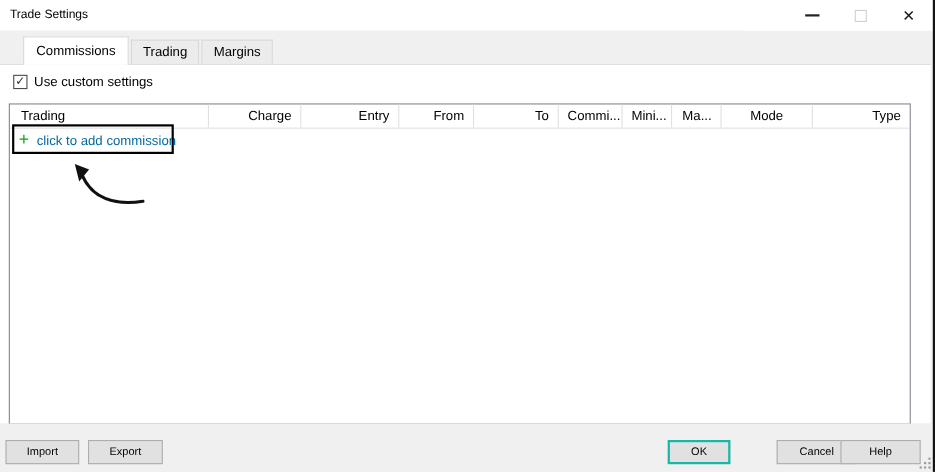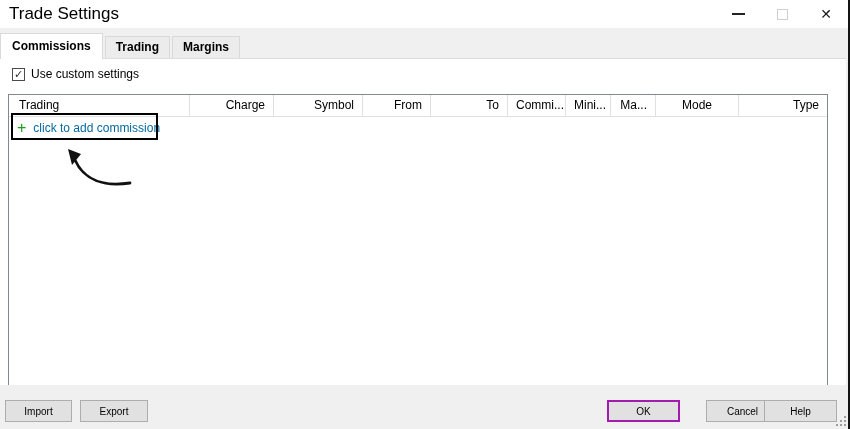--- a/index.html
+++ b/index.html
@@ -3,30 +3,30 @@
 <meta charset="utf-8">
 <style>
   * { margin:0; padding:0; box-sizing:border-box; }
   html,body { width:850px; height:429px; }
   body { font-family:"Liberation Sans","DejaVu Sans",sans-serif; font-size:12px; color:#000; background:#f0f0f0; }
 
   .window { position:relative; width:850px; height:429px; background:#f0f0f0; overflow:hidden; }
 
   
   .titlebar { position:absolute; top:0; left:0; width:850px; height:28px; background:#ffffff; }
-  .title { position:absolute; left:9px; top:0; line-height:27px; font-size:17px; }
+  .title { position:absolute; left:9px; top:0; line-height:27px; font-size:11px; }
   .controls { position:absolute; right:2px; top:0; height:28px; display:flex; }
   .ctl { width:44px; height:28px; display:flex; align-items:center; justify-content:center; }
   .minbar { width:13px; height:2px; background:#222; display:block; }
   .maxbox { width:11px; height:11px; border:1px solid #cfcfcf; display:block; background:#fff; }
   .closeglyph { font-size:14px; color:#1a1a1a; line-height:1; }
 
   
   .tabstrip { position:absolute; top:28px; left:0; width:678px; height:30px; background:#f0f0f0;
-              display:flex; align-items:flex-end; padding-left:0;font-weight:bold; }
+              display:flex; align-items:flex-end; padding-left:21px; }
   .tab { background:#ececec; border:1px solid #d9d9d9; border-bottom:none; padding:3px 10px 4px;
          margin-right:2px; cursor:default; white-space:nowrap; }
   .tab.active { background:#ffffff; padding:5px 11px 6px; position:relative; z-index:2; margin-bottom:-1px; }
 
   
   .page { position:absolute; top:58px; left:0; width:846px; height:327px; background:#ffffff;
           border-top:1px solid #dcdcdc; }
 
   .checkbox-row { position:absolute; left:12px; top:8px; display:flex; align-items:center; cursor:default; }
   .cb { width:13px; height:13px; border:1px solid #4a4a4a; background:#fff; display:inline-flex;
@@ -49,21 +49,21 @@
   .hl-box { position:absolute; left:11px; top:54px; width:147px; height:27px;
             border:2px solid #000; pointer-events:none; }
   .arrow { position:absolute; left:58px; top:85px; width:85px; height:50px; pointer-events:none; }
 
   
   .footer { position:absolute; top:385px; left:0; width:850px; height:44px; background:#f0f0f0; }
   .btn { position:absolute; top:15px; height:22px; background:#e1e1e1; border:1px solid #adadad;
          font-family:inherit; font-size:10px; text-align:center; padding:0; cursor:default; }
   .btn-import { left:5px;   width:67px; }
   .btn-export { left:80px;  width:68px; }
-  .btn-ok     { left:607px; width:73px; border:2px solid #a21caf; }
+  .btn-ok     { left:607px; width:57px; border:2px solid #14b8a6; }
   .btn-cancel { left:690px; width:73px;margin-left:16px; }
   .btn-help   { left:764px; width:73px; }
   .grip { position:absolute; right:3px; bottom:2px; width:12px; height:12px; }
 
   .right-edge { position:absolute; top:0; right:0; width:2px; height:429px; background:#141414; }
 </style>
 </head>
 <body>
 
 <div class="window">
@@ -93,21 +93,21 @@
 
     <div class="checkbox-row">
       <span class="cb">✓</span>
       <span class="cb-label">Use custom settings</span>
     </div>
 
     <div class="table">
       <div class="thead">
           <div class="th" style="width: 181px; text-align: left;">Trading</div>
           <div class="th" style="width: 84px; text-align: right;">Charge</div>
-          <div class="th" style="width: 89px; text-align: right;">Symbol</div>
+          <div class="th" style="width: 89px; text-align: right;">Entry</div>
           <div class="th" style="width: 68px; text-align: right;">From</div>
           <div class="th" style="width: 77px; text-align: right;">To</div>
           <div class="th" style="width: 58px; text-align: right;">Commi...</div>
           <div class="th" style="width: 45px; text-align: right;">Mini...</div>
           <div class="th" style="width: 45px; text-align: right;">Ma...</div>
           <div class="th" style="width: 83px; text-align: center;">Mode</div>
           <div class="th" style="width: 88px; text-align: right;">Type</div>
         </div>
       <div class="addrow">
         <span class="plus">+</span>

